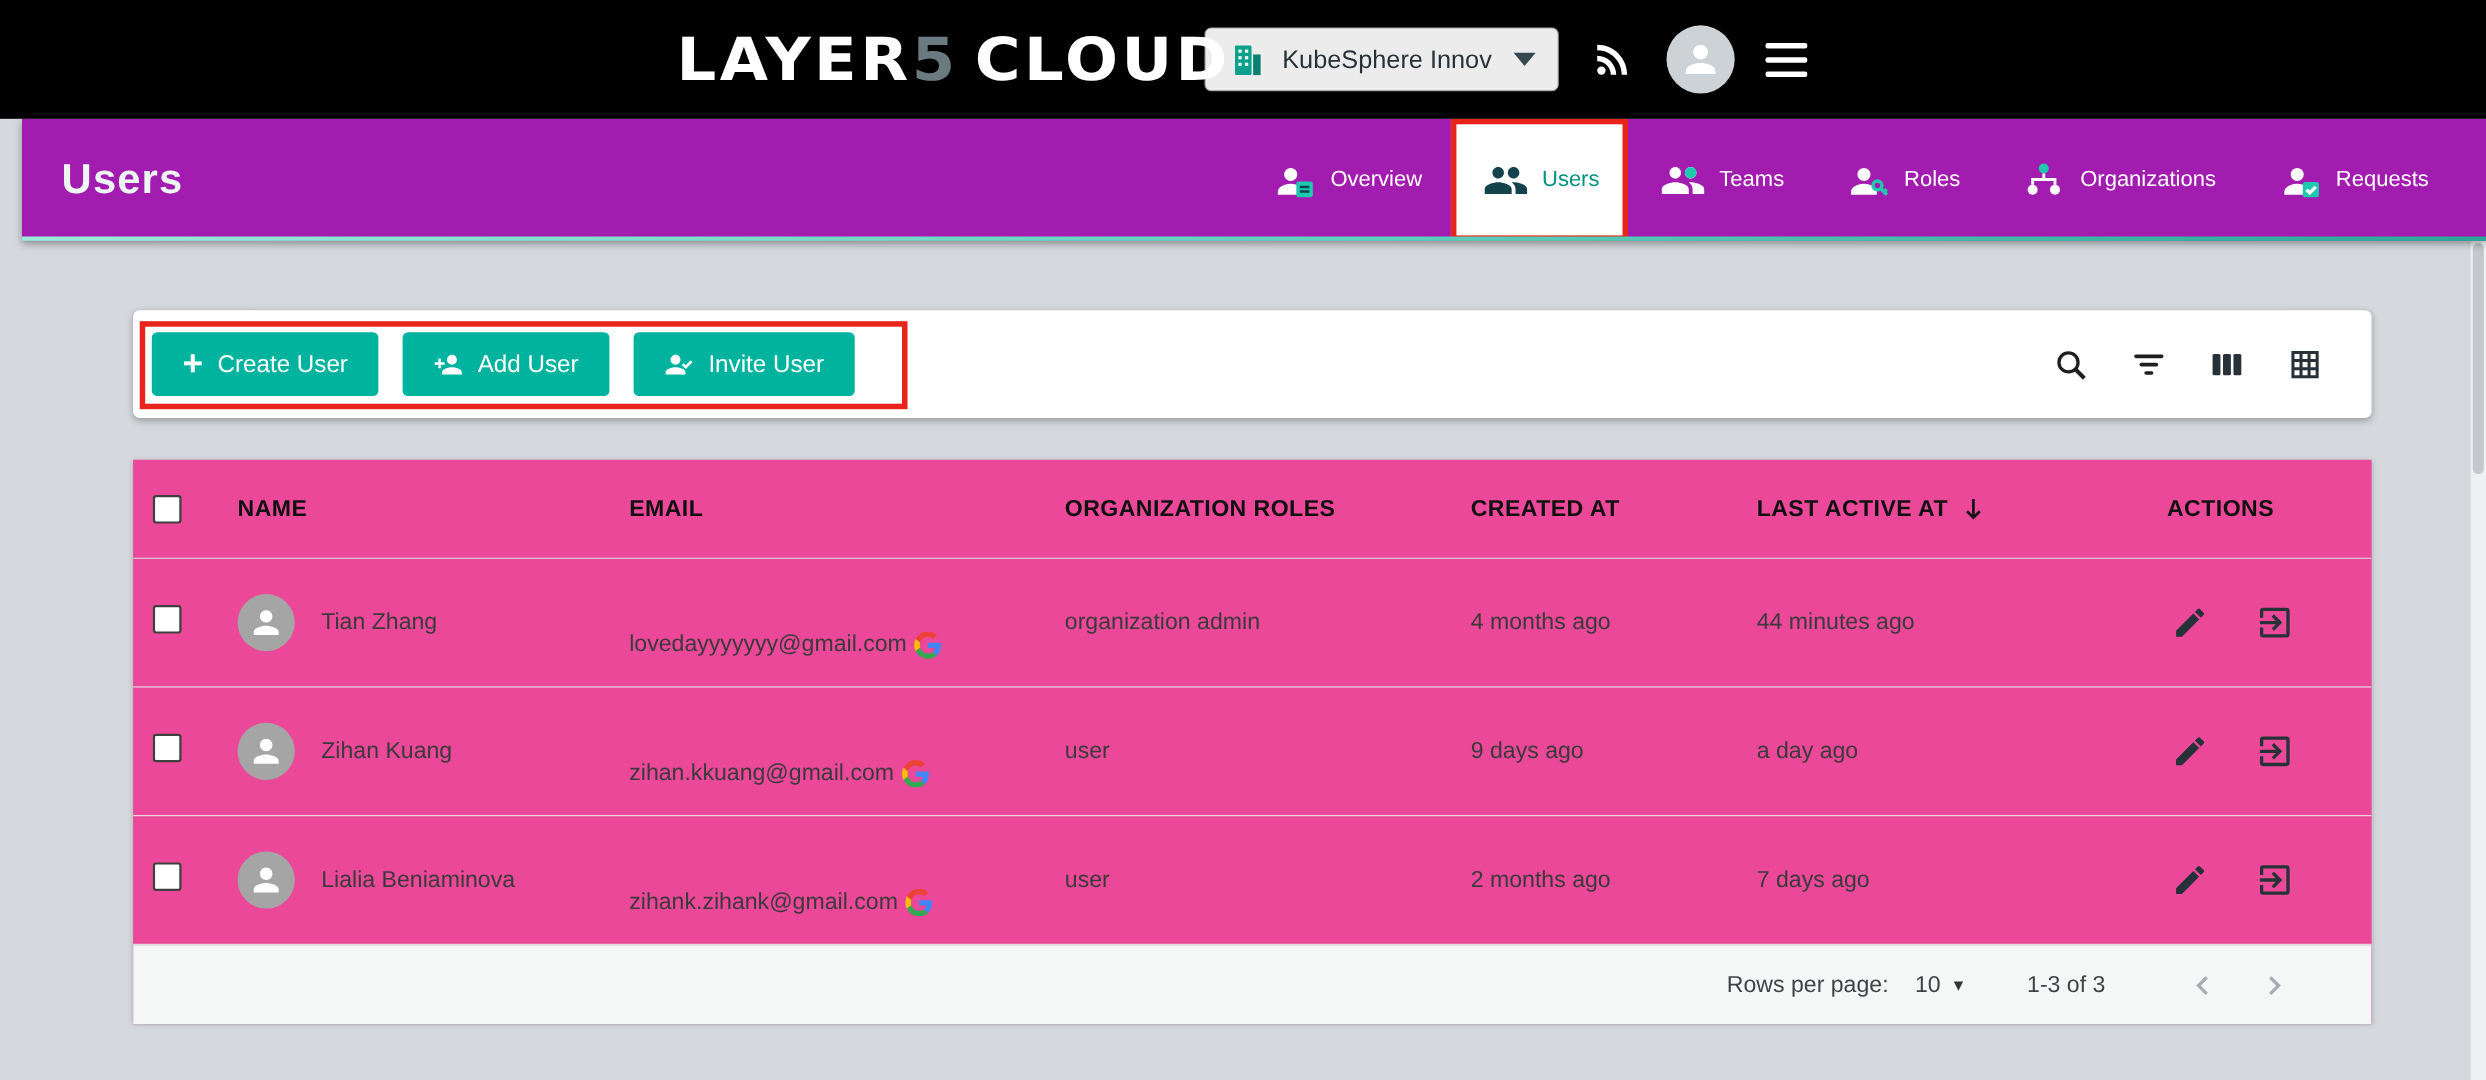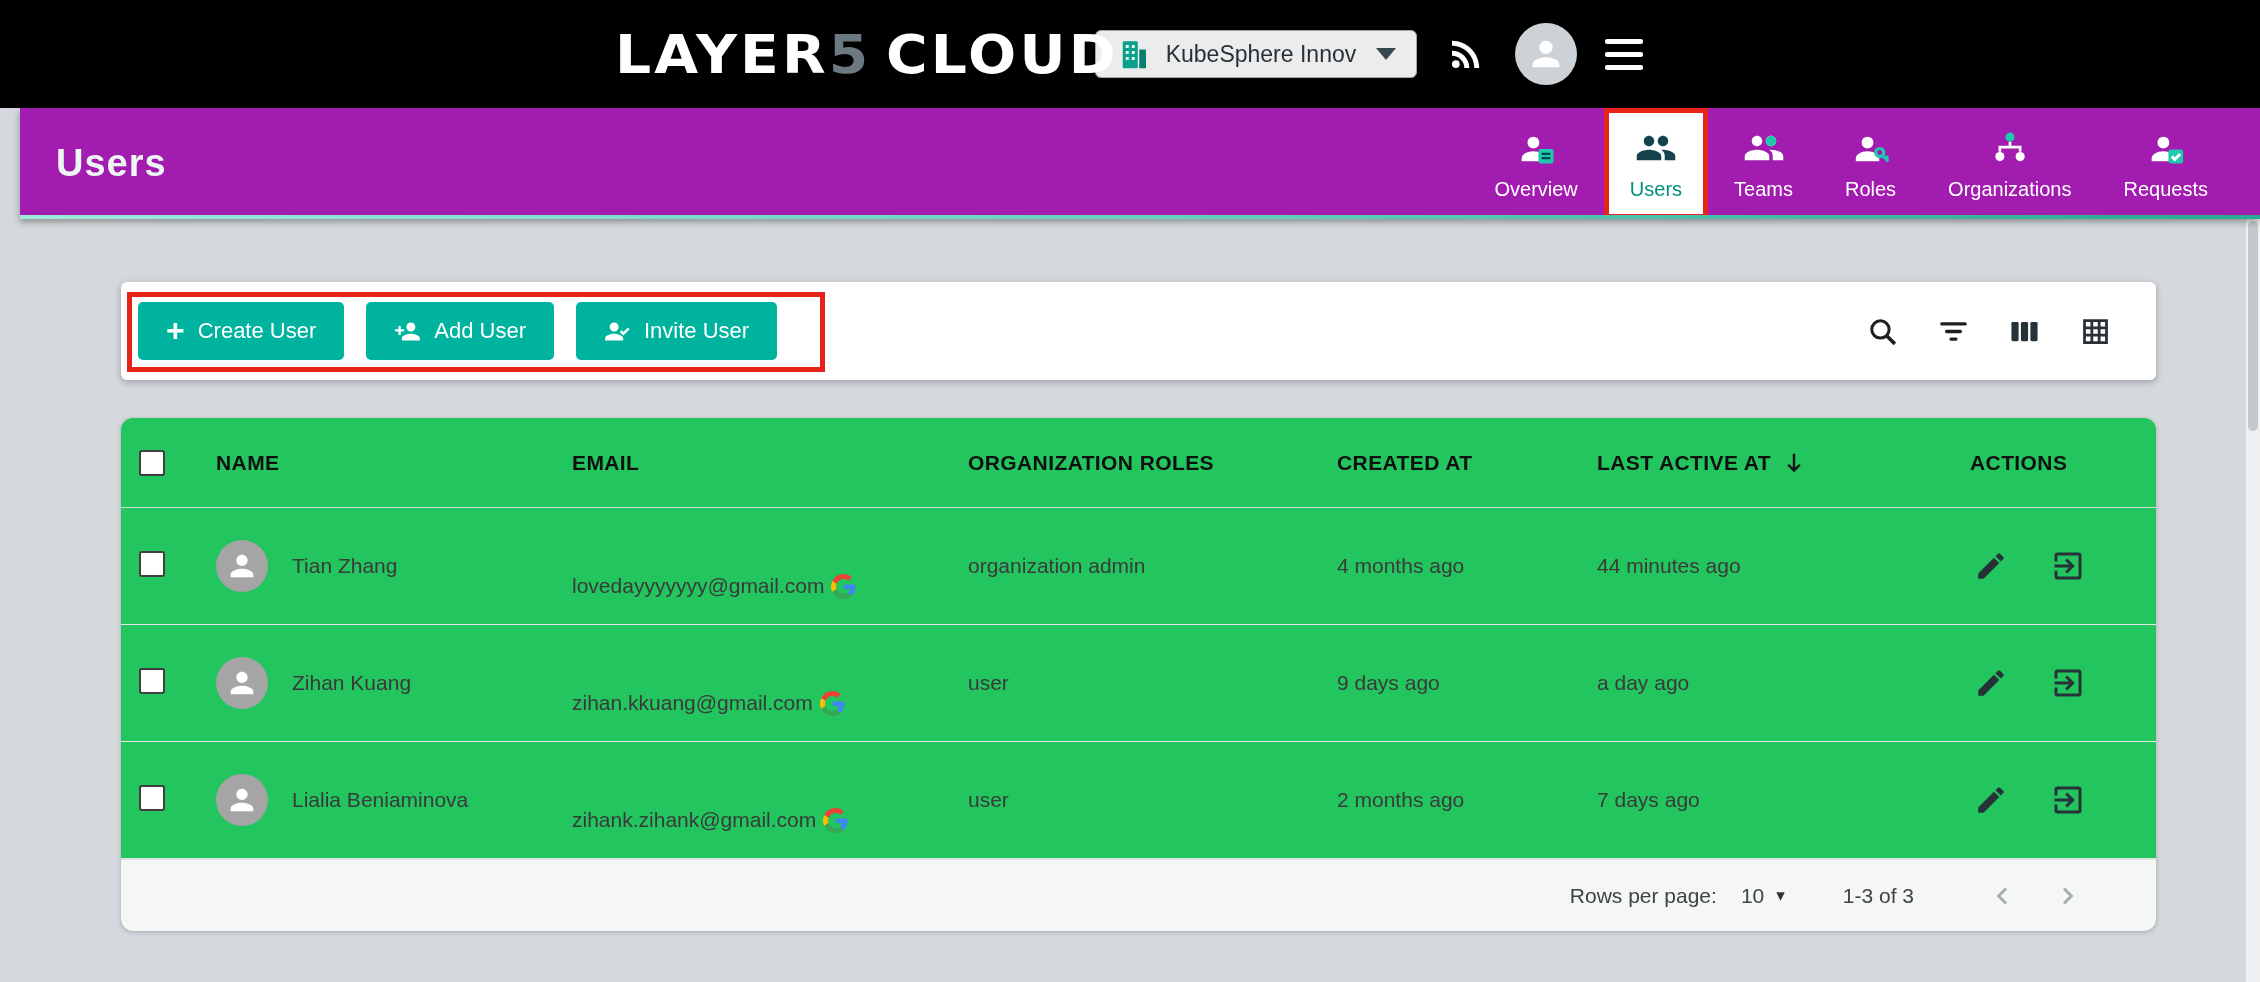--- a/index.html
+++ b/index.html
@@ -18,21 +18,21 @@
     padding: 0 26px 0 24px; position: relative; z-index: 5;
   }
   .logo {
     font-family: "DejaVu Sans", sans-serif;
     font-size: 54px; font-weight: 800; color: #fff; letter-spacing: 3px;
     transform: scaleX(1.05); transform-origin: left center; white-space: nowrap;
   }
   .logo .five { color: #6a7a80; margin-right: 14px; }
   .topbar-right { display: flex; align-items: center; gap: 28px; }
   .org-selector {
-    height: 48px; background: #ececec; border: 1px solid #a3a3a3; border-radius: 6px;
+    height: 58px; background: #ececec; border: 1px solid #a3a3a3; border-radius: 6px;
     display: flex; align-items: center; gap: 14px; padding: 0 20px; cursor: pointer;
   }
   .org-label { font-size: 23px; color: #263238; font-weight: 500; white-space: nowrap; }
   .org-caret {
     width: 0; height: 0; margin-left: 6px;
     border-left: 10px solid transparent; border-right: 10px solid transparent;
     border-top: 12px solid #37474f;
   }
   .icon-plain-btn { background: none; border: none; cursor: pointer; display: flex; padding: 0; }
   .avatar-top {
@@ -50,21 +50,21 @@
     box-shadow: 0 3px 7px rgba(0,0,0,.35);
     margin-left: 20px;
   }
   .navbar .accent {
     position: absolute; left: 0; right: 0; bottom: 0; height: 4px;
     background: linear-gradient(90deg, #9ceadb 0%, #5fd0bd 55%, #2ba896 100%);
   }
   .page-title { align-self: center; font-size: 38px; font-weight: 700; color: #eef6f4; letter-spacing: 1px; }
   .nav-items { display: flex; align-items: stretch; margin-right: 26px; }
   .nav-item {
-    display: flex; flex-direction: column; align-items: center; justify-content: center;
+    display: flex; flex-direction: row; align-items: center; justify-content: center;
     gap: 9px; padding: 0 26px; cursor: pointer;
   }
   .nav-item svg { height: 42px; width: 48px; display: block; }
   .nav-label { font-size: 20px; color: #fff; white-space: nowrap; }
   .nav-item.active { background: #fff; border: 5px solid #e8231a; padding: 0 21px; }
   .nav-item.active .nav-label { color: #00917e; font-weight: 500; }
 
   
   .content { position: relative; height: 763px; }
 
@@ -85,21 +85,21 @@
   .btn-create { margin-left: 17px; }
   .btn + .btn { margin-left: 22px; }
   .btn .plus { font-size: 32px; font-weight: 700; line-height: 1; margin-top: -3px; }
   .toolbar-spacer { flex: 1; }
   .tool-icons { display: flex; align-items: center; gap: 30px; margin-right: 40px; }
   .icon-btn { background: none; border: none; cursor: pointer; padding: 4px; display: flex; }
 
   
   .table-card {
     position: absolute; left: 121px; top: 199px; width: 2035px;
-    background: #22c55e; border-radius: 12px; box-shadow: 0 1px 5px rgba(0,0,0,.22);
+    background: #ec4899; border-radius: 0; box-shadow: 0 1px 5px rgba(0,0,0,.22);
     overflow: hidden;
   }
   .thead, .trow {
     display: grid;
     grid-template-columns: 95px 356px 396px 369px 260px 359px 200px;
     align-items: center;
   }
   .thead {
     height: 90px; border-bottom: 1px solid #d8d8d8;
     font-weight: 700; font-size: 21px; color: #101010; letter-spacing: .4px;

